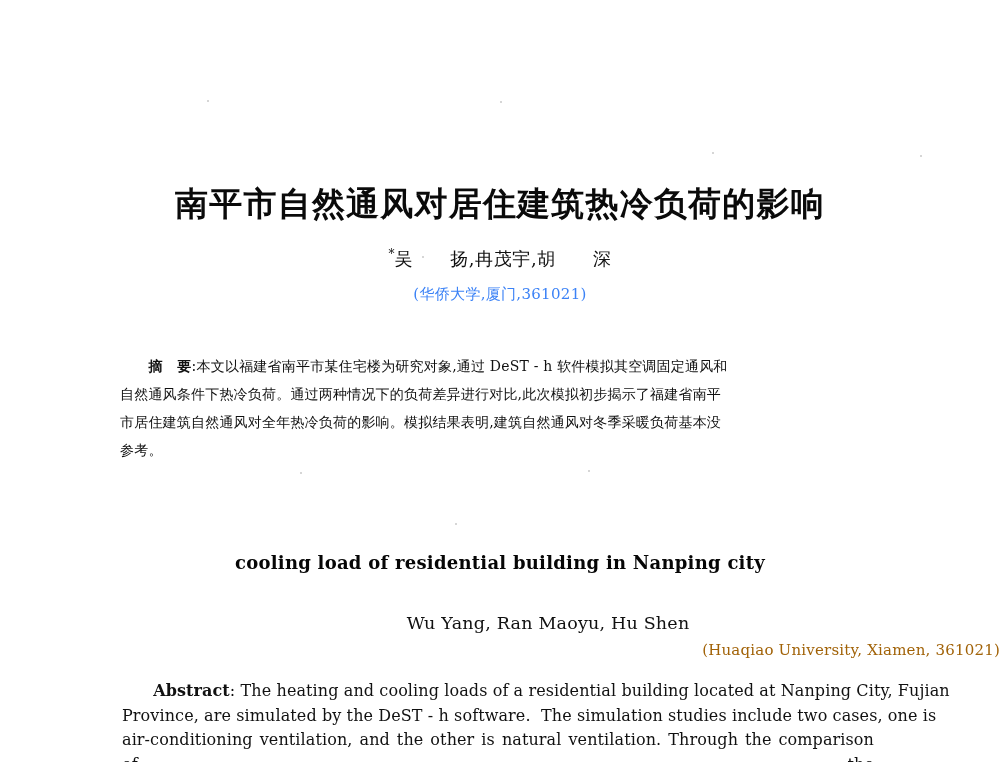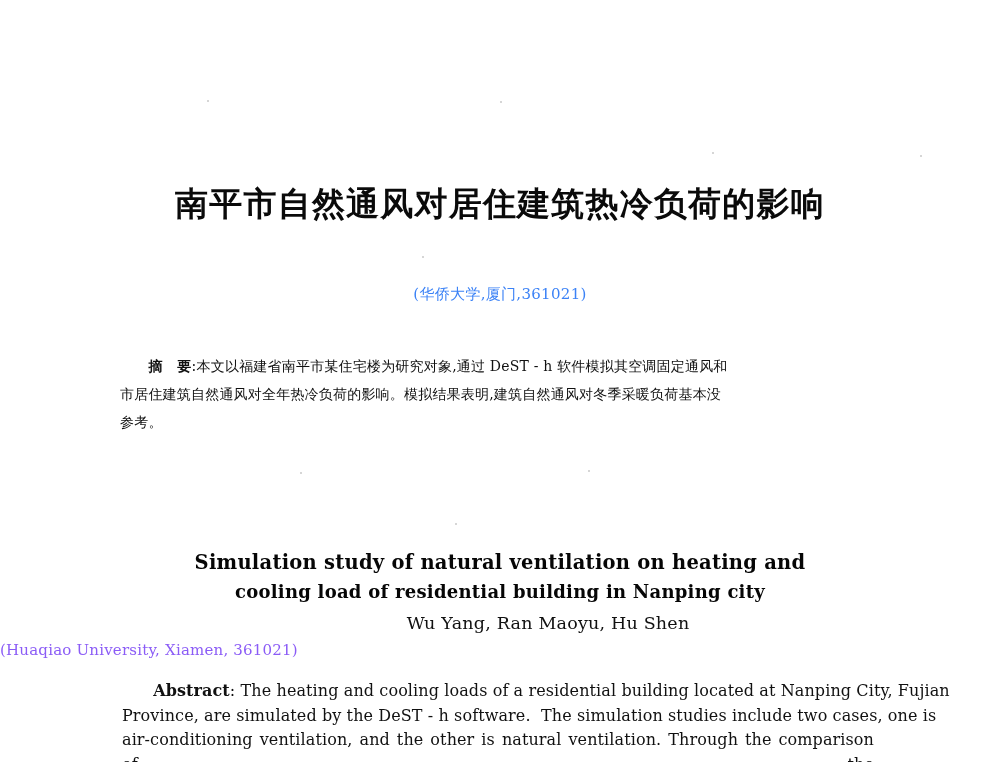--- a/index.html
+++ b/index.html
@@ -146,26 +146,26 @@
     letter-spacing: 0.2px;
     color: #111111;
     white-space: nowrap;
     padding-left: 48px;
   }
   .en-affil {
     position: absolute;
     left: 0;
     top: 639px;
     width: 1000px;
-    text-align: left;
+    text-align: right;
     font-family: "DejaVu Serif", "Liberation Serif", serif;
     font-size: 15px;
     line-height: 22px;
     letter-spacing: 0.2px;
-    color: #8b5cf6;
+    color: #a16207;
     white-space: nowrap;
   }
 
   
   .en-abstract {
     position: absolute;
     left: 122px;
     top: 679px;
     width: 752px;
   }
@@ -204,32 +204,33 @@
   <div class="speck" style="left:500px;top:101px;"></div>
   <div class="speck" style="left:712px;top:152px;"></div>
   <div class="speck" style="left:920px;top:155px;"></div>
   <div class="speck" style="left:422px;top:256px;"></div>
   <div class="speck" style="left:300px;top:472px;"></div>
   <div class="speck" style="left:588px;top:470px;"></div>
   <div class="speck" style="left:455px;top:523px;"></div>
 
   <h1 class="cn-title">南平市自然通风对居住建筑热冷负荷的影响</h1>
 
+  <div class="cn-authors"><span class="star">*</span><span>吴　　扬,冉茂宇,胡　　深</span></div>
 
   <div class="cn-affil">(华侨大学,厦门,361021)</div>
 
   <div class="cn-abstract">
     <div class="cn-line">　　<span class="lbl">摘　要</span><span>:</span><span>本文以福建省南平市某住宅楼为研究对象,通过 DeST - h 软件模拟其空调固定通风和</span></div>
+    <div class="cn-line">自然通风条件下热冷负荷。通过两种情况下的负荷差异进行对比,此次模拟初步揭示了福建省南平</div>
     <div class="cn-line">市居住建筑自然通风对全年热冷负荷的影响。模拟结果表明,建筑自然通风对冬季采暖负荷基本没</div>
     <div class="cn-line">参考。</div>
   </div>
 
 
   <div class="en-title">
-    <div class="en-title-line">Simulation study of natural ventilation on heating and</div>
     <div class="en-title-line second">cooling load of residential building in Nanping city</div>
   </div>
 
   <div class="en-authors">Wu Yang, Ran Maoyu, Hu Shen</div>
 
   <div class="en-affil">(Huaqiao University, Xiamen, 361021)</div>
 
   <div class="en-abstract">
     <div class="en-line">      <span class="lbl">Abstract</span><span>:</span> <span>The heating and cooling loads of a residential building located at Nanping City, Fujian</span></div>
     <div class="en-line">Province, are simulated by the DeST - h software.  The simulation studies include two cases, one is</div>

